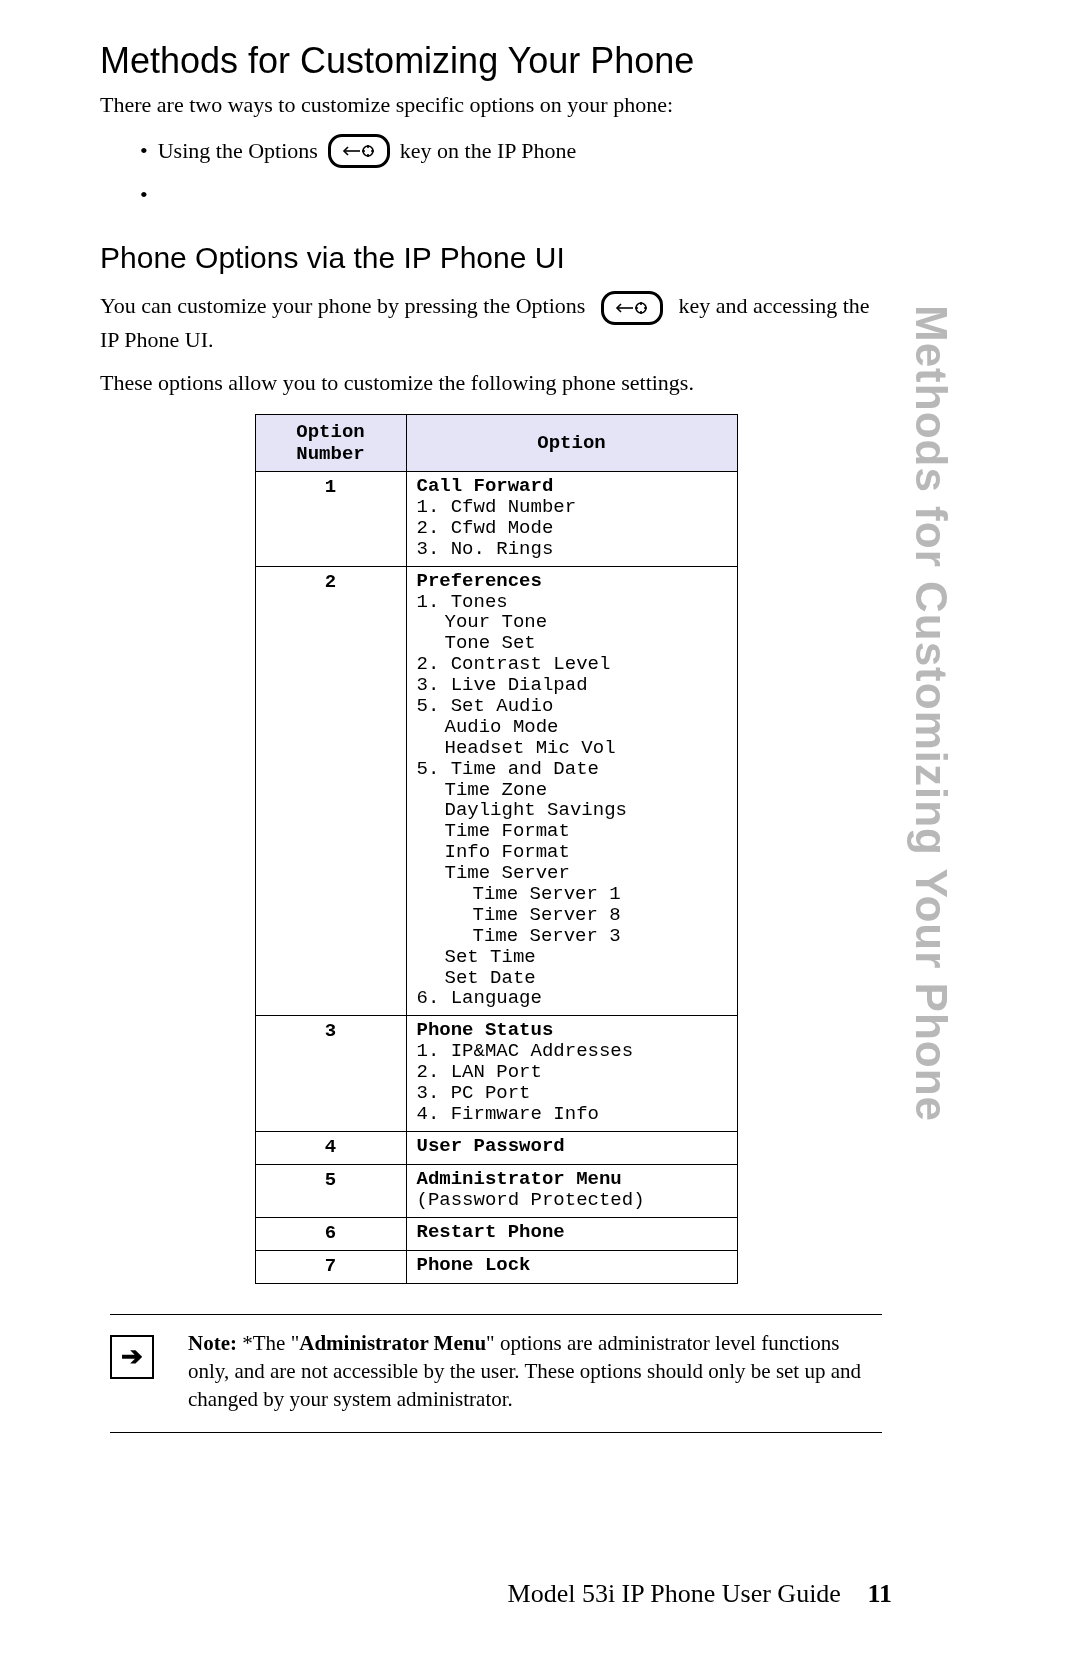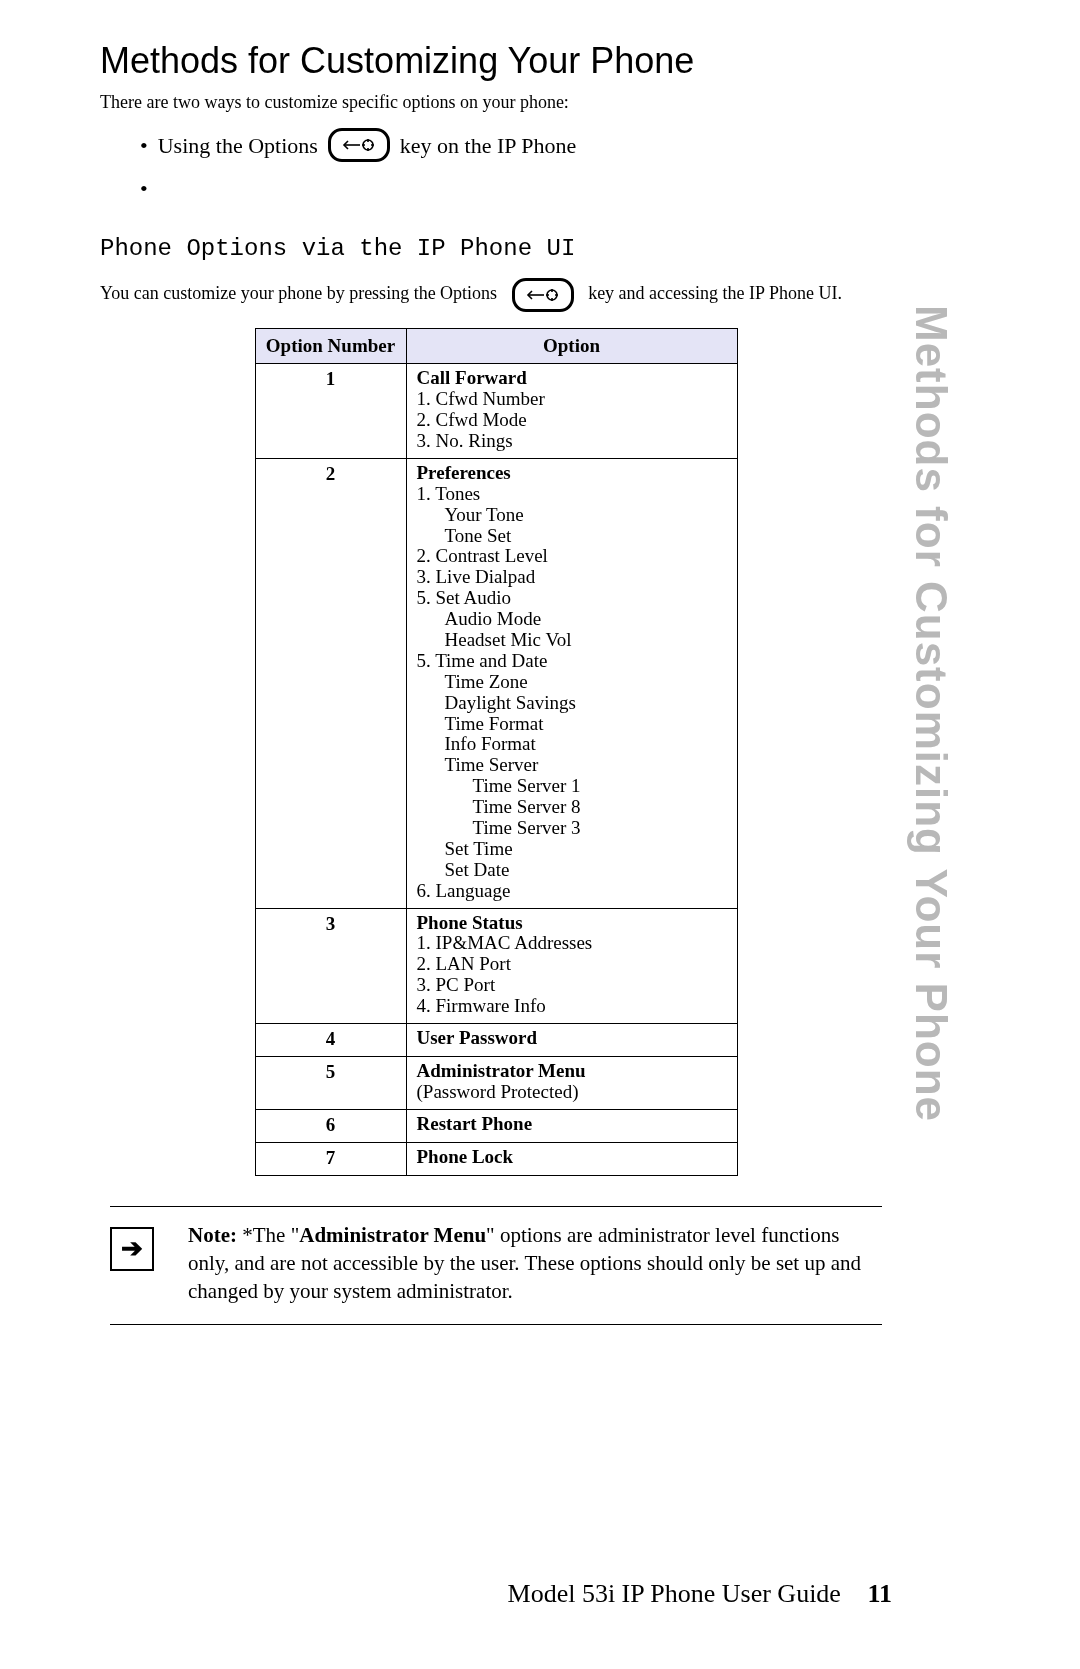--- a/index.html
+++ b/index.html
@@ -13,26 +13,26 @@
     padding:40px 100px 15px 100px;
     border-radius:25px;
   }
   h1{
     font-family:"Segoe UI","Helvetica Neue",Helvetica,Arial,sans-serif;
     font-weight:400;
     font-size:36px;
     margin:0 0 8px 0;
   }
   h2{
-    font-family:Liberation Mono, monospace;
+    font-family:Liberation Sans, sans-serif;
     font-weight:400;
-    font-size:24px;
+    font-size:30px;
     margin:30px 0 16px 0;
   }
-  p{font-size:18px;line-height:1.35;margin:0 0 14px 0;}
+  p{font-size:22px;line-height:1.35;margin:0 0 14px 0;}
   ul.bullets{list-style:none;padding:0;margin:12px 0 22px 40px;}
   ul.bullets li{font-size:22px;line-height:1.5;margin-bottom:10px;display:flex;align-items:center;flex-wrap:wrap;}
   ul.bullets li .dot{margin-right:10px;}
   .options-key{
     display:inline-flex;align-items:center;justify-content:center;
     width:56px;height:28px;
     border:3px solid #000;border-radius:14px;
     margin:0 10px;vertical-align:middle;
     position:relative;
   }
@@ -45,21 +45,21 @@
     font-family:"Segoe UI","Helvetica Neue",Arial,sans-serif;
     font-weight:700;
     font-size:44px;
     writing-mode:vertical-rl;
     letter-spacing:1px;
   }
   
   table.opts{
     border-collapse:collapse;
     margin:16px auto 0 auto;
-    font-family:Liberation Serif, serif;
+    font-family:Liberation Mono, monospace;
     font-size:19px;
   }
   table.opts th{
     background:#e4e4f6;
     border:1.5px solid #000;
     font-weight:700;
     text-align:center;
     padding:6px 10px;
   }
   table.opts th.col-num{width:130px;}
@@ -146,20 +146,21 @@
             <path d="M2 8 L18 8"></path>
             <path d="M6 4 L2 8 L6 12"></path>
             <ellipse cx="26" cy="8" rx="5" ry="5"></ellipse>
             <path d="M26 5 L26 2 M26 11 L26 14 M23 8 L20 8 M29 8 L32 8"></path>
           </g>
         </svg>
     </span>
     <span>key and accessing the IP Phone UI.</span>
   </p>
 
+  <p>These options allow you to customize the following phone settings.</p>
 
   <table class="opts">
     <thead>
       <tr>
         <th class="col-num">Option Number</th>
         <th class="col-opt">Option</th>
       </tr>
     </thead>
     <tbody id="opts-body">
         <tr>

